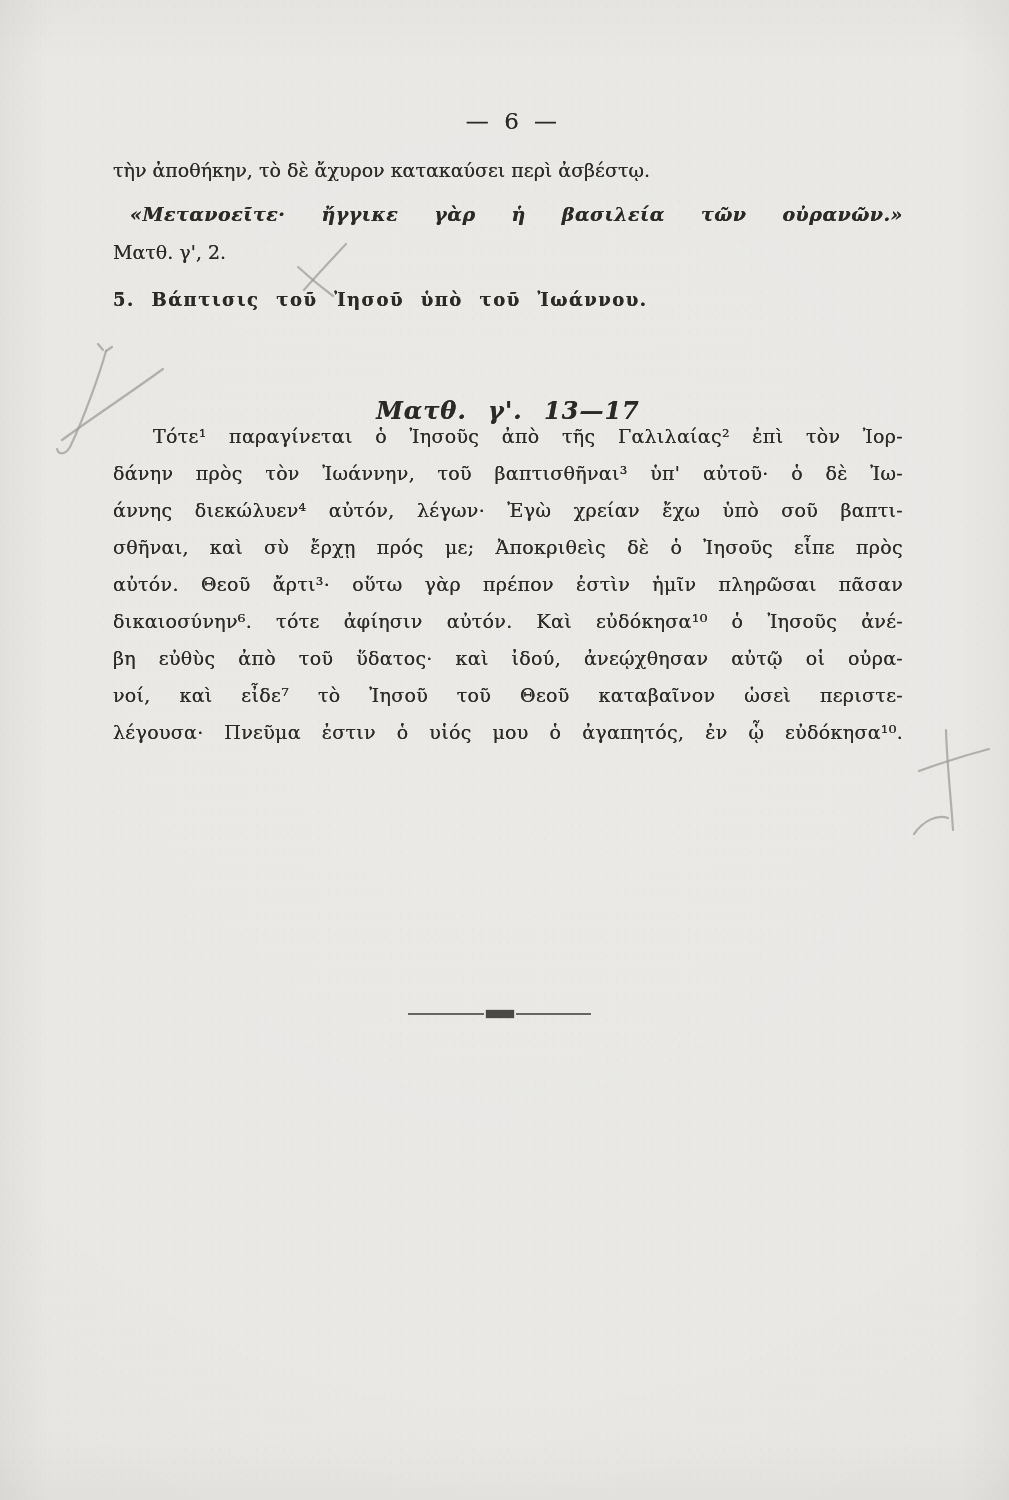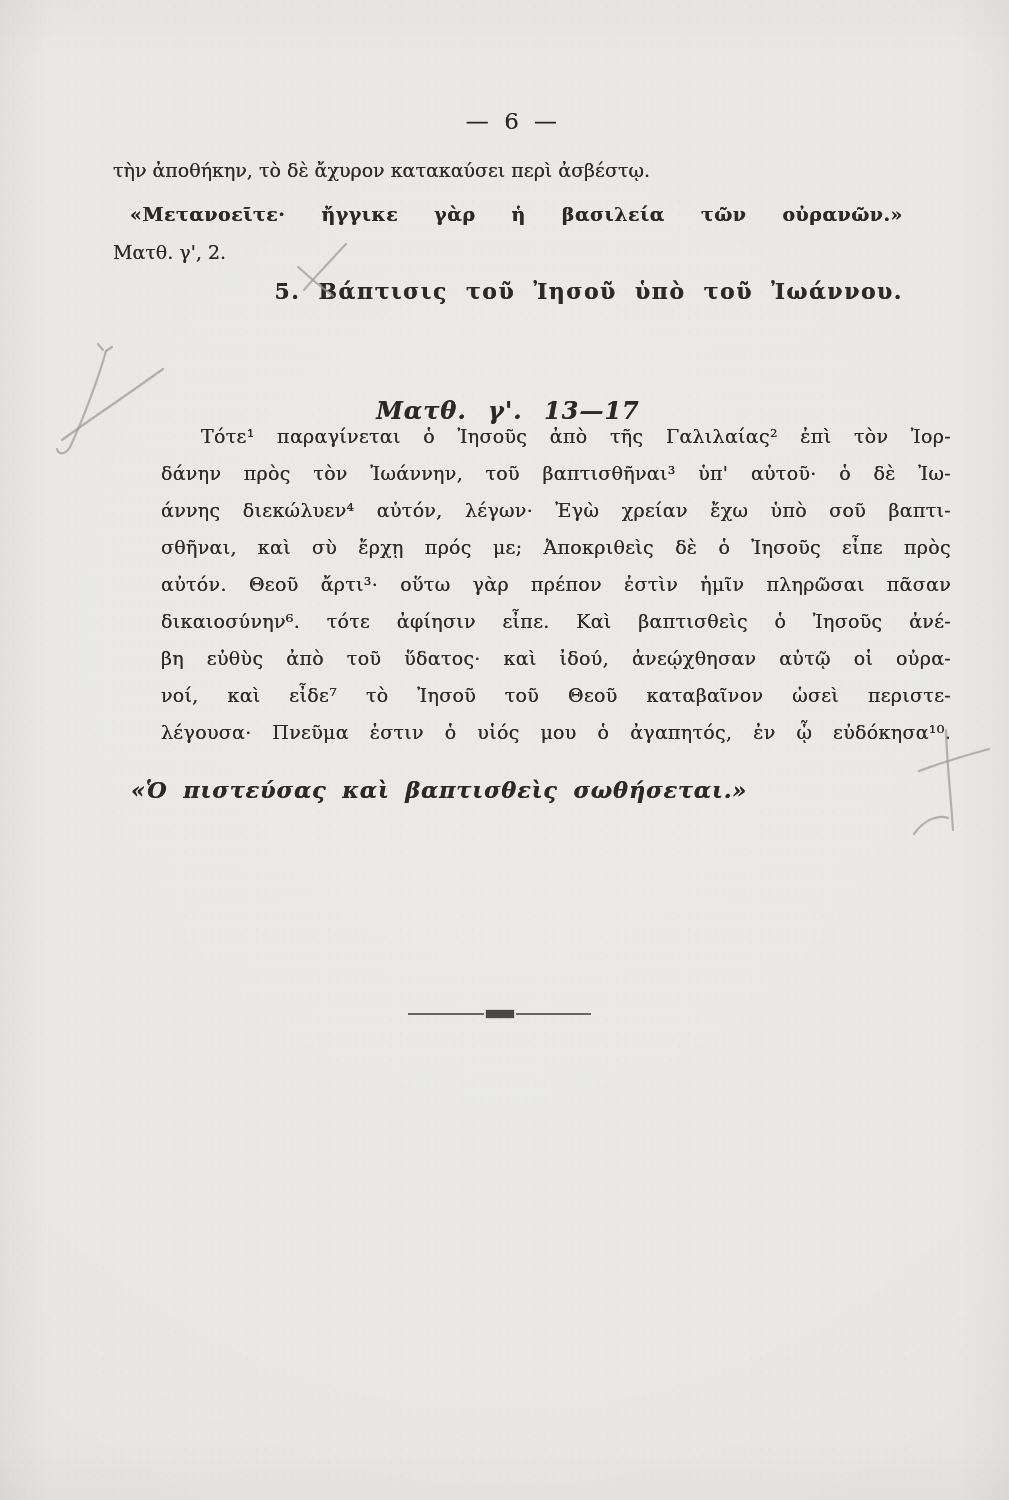--- a/index.html
+++ b/index.html
@@ -38,46 +38,46 @@
     box-sizing: border-box;
   }
 
   .col { left: 113px; width: 790px; box-sizing: border-box; }
 
   .body-size { font-size: 19px; }
 
   .intro-line1 { top: 159px; }
   .intro-quote {
     top: 203px;
-    font-weight: bold; 
+    font-weight: bold; font-style: italic;
     padding-left: 17px;
     text-align: justify; text-align-last: justify;
     letter-spacing: 0.5px;
   }
   .intro-ref { top: 241px; }
 
   .heading {
-    top: 278px;
-    text-align: right;
+    top: 289px;
+    text-align: left;
     font-weight: bold;
-    font-size: 22px;
+    font-size: 18px;
     letter-spacing: 1.5px;
     word-spacing: 9px;
   }
   .subtitle {
     top: 356px;
     text-align: center;
     font-weight: bold; font-style: italic;
     font-size: 24px;
     letter-spacing: 1px;
     word-spacing: 12px;
     margin-top: 40px;
   }
 
-  .body-block { top: 418px; margin-left: 48px; }
+  .body-block { top: 418px; }
   .body-block .line {
     line-height: 37px;
     text-align: justify; text-align-last: justify;
     letter-spacing: 0.3px;
     white-space: nowrap;
   }
   .body-block .line.first { padding-left: 40px; box-sizing: border-box; }
 
   .closing-quote {
     top: 777px; left: 131px;
@@ -110,27 +110,26 @@
 
   <div class="abs col ink heading">5. Βάπτισις τοῦ Ἰησοῦ ὑπὸ τοῦ Ἰωάννου.</div>
   <div class="abs col ink subtitle">Ματθ. γ'. 13—17</div>
 
   <div class="abs col body-size ink body-block">
     <div class="line first">Τότε¹ παραγίνεται ὁ Ἰησοῦς ἀπὸ τῆς Γαλιλαίας² ἐπὶ τὸν Ἰορ-</div>
     <div class="line">δάνην πρὸς τὸν Ἰωάννην, τοῦ βαπτισθῆναι³ ὑπ' αὐτοῦ· ὁ δὲ Ἰω-</div>
     <div class="line">άννης διεκώλυεν⁴ αὐτόν, λέγων· Ἐγὼ χρείαν ἔχω ὑπὸ σοῦ βαπτι-</div>
     <div class="line">σθῆναι, καὶ σὺ ἔρχῃ πρός με; Ἀποκριθεὶς δὲ ὁ Ἰησοῦς εἶπε πρὸς</div>
     <div class="line">αὐτόν. Θεοῦ ἄρτι³· οὕτω γὰρ πρέπον ἐστὶν ἡμῖν πληρῶσαι πᾶσαν</div>
-    <div class="line">δικαιοσύνην⁶. τότε ἀφίησιν εἶπε. Καὶ βαπτισθεὶς ὁ Ἰησοῦς ἀνέ-</div>
+    <div class="line">δικαιοσύνην⁶. τότε ἀφίησιν αὐτόν. Καὶ εὐδόκησα¹⁰ ὁ Ἰησοῦς ἀνέ-</div>
     <div class="line">βη εὐθὺς ἀπὸ τοῦ ὕδατος· καὶ ἰδού, ἀνεῴχθησαν αὐτῷ οἱ οὐρα-</div>
     <div class="line">νοί, καὶ εἶδε⁷ τὸ Ἰησοῦ τοῦ Θεοῦ καταβαῖνον ὡσεὶ περιστε-</div>
     <div class="line">λέγουσα· Πνεῦμα ἐστιν ὁ υἱός μου ὁ ἀγαπητός, ἐν ᾧ εὐδόκησα¹⁰.</div>
   </div>
 
-  <div class="abs ink closing-quote">«Ὁ πιστεύσας καὶ βαπτισθεὶς σωθήσεται.»</div>
 
   <div class="abs divider">
     <div class="rule-line"></div>
     <div class="rule-block"></div>
     <div class="rule-line"></div>
   </div>
 
   <svg class="abs pencil-marks" width="1009" height="1500" viewBox="0 0 1009 1500" fill="none" stroke="#9e9c97" stroke-width="2.2" stroke-linecap="round" stroke-opacity="0.75">
 
     <g>

